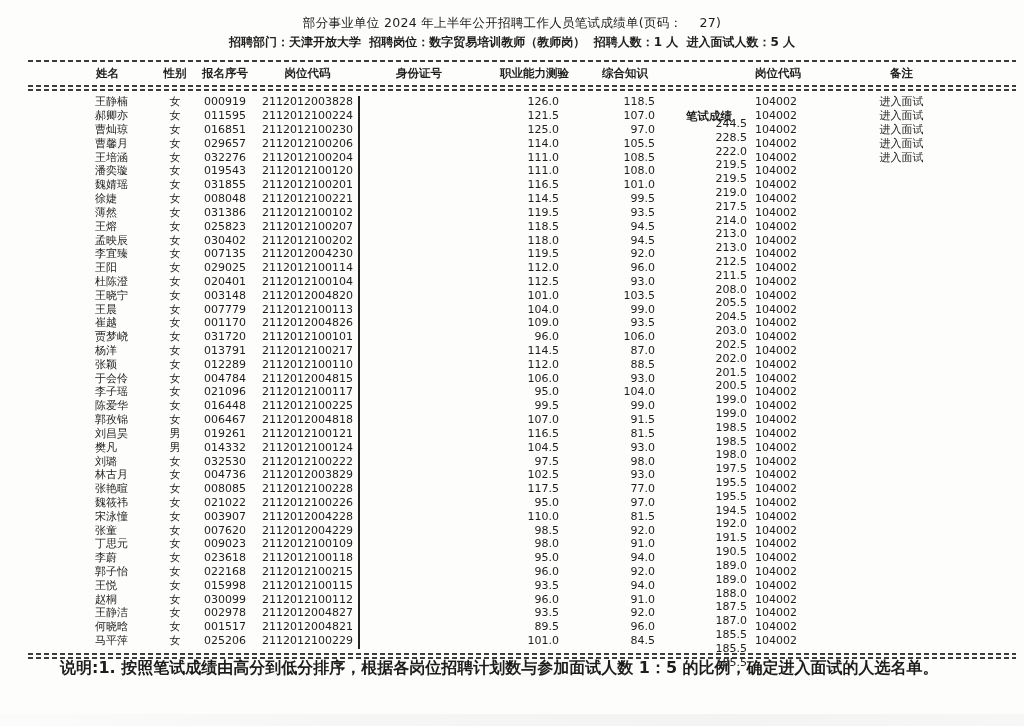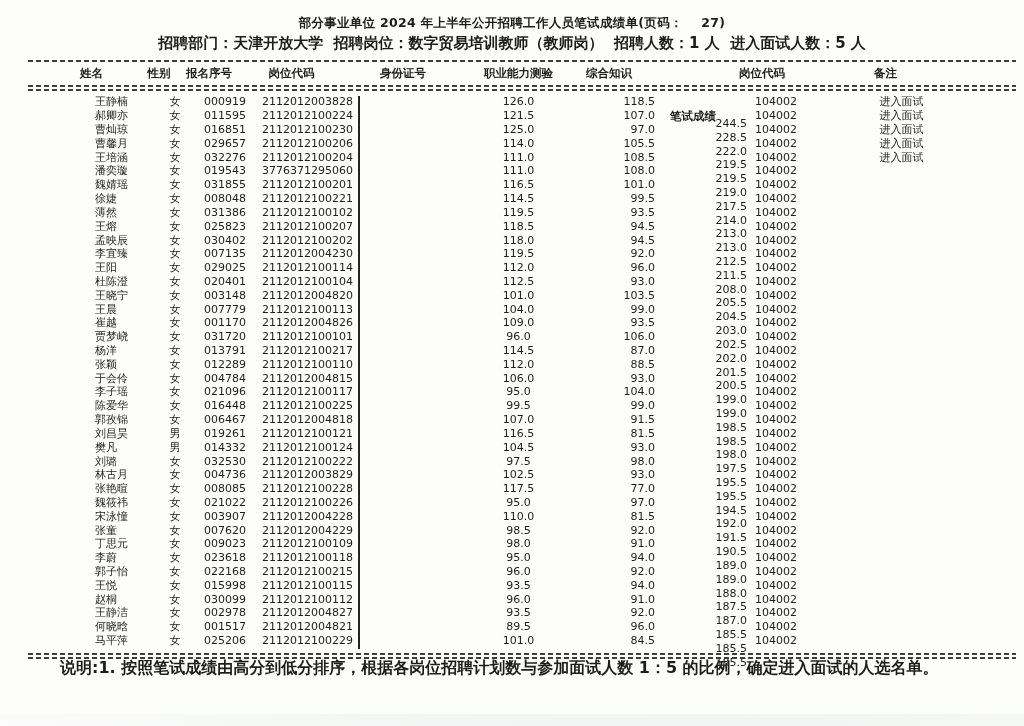--- a/index.html
+++ b/index.html
@@ -8,54 +8,54 @@
     background:#ffffff;
     font-family:"DejaVu Sans","Liberation Sans",sans-serif;
   }
   .paper{
     position:relative;width:1024px;height:726px;
     background:#fdfdfc;color:#1d1d1d;overflow:hidden;
   }
   
   .doc-title{
     position:absolute;top:15px;left:0;width:100%;
-    text-align:center;font-size:12.5px;font-weight:bold;
+    text-align:center;font-size:12.5px;font-weight:normal;
     letter-spacing:.3px;white-space:pre;
   }
   .doc-subtitle{
     position:absolute;top:34px;left:0;width:100%;
-    text-align:center;font-size:15px;font-weight:bold;
+    text-align:center;font-size:12px;font-weight:bold;
     white-space:pre;
   }
   
   .rule{
     position:absolute;left:28px;width:988px;height:2px;
     background:repeating-linear-gradient(90deg,#3c3c3c 0 5px,rgba(0,0,0,0) 5px 8px);
   }
   .rule-top{top:60px;}
   .rule-hdr-a{top:85px;}
   .rule-hdr-b{top:89px;}
   .rule-bot-a{top:653px;}
   .rule-bot-b{top:657px;}
   
   .header-row{
-    position:absolute;top:66px;left:44px;display:flex;
+    position:absolute;top:66px;left:60px;display:flex;
     font-size:11.5px;font-weight:bold;
   }
   .table-body{
     position:absolute;top:95px;left:60px;
   }
   .row{display:flex;height:13.82px;align-items:center;font-size:11px;}
   .cell{display:block;box-sizing:border-box;white-space:nowrap;overflow:visible;}
   .c1{width:95px;text-align:left;padding-left:35px;}
   .c2{width:40px;text-align:center;}
   .c3{width:60px;text-align:center;}
   .c4{width:105px;text-align:center;}
   .c5{width:118px;text-align:center;}
-  .c6{width:95px;text-align:center;padding-right:14px;}
+  .c6{width:95px;text-align:right;padding-right:14px;}
   .c7{width:90px;text-align:right;padding-right:8px;}
   .c8{width:92px;text-align:right;padding-right:8px;margin-top:43px;}
   .c9{width:98px;text-align:left;}
   .c10{width:97px;text-align:center;}
   .header-row .c1{padding-left:0;text-align:center;}
   .header-row .c6{text-align:center;padding-right:0;padding-left:18px;}
   .header-row .c7{text-align:center;padding-right:0;padding-left:14px;}
   .header-row .c8{text-align:center;padding-right:0;}
   
   .id-divider{
@@ -159,21 +159,21 @@
         <span class="cell c6">111.0</span>
         <span class="cell c7">108.5</span>
         <span class="cell c8">219.5</span>
         <span class="cell c9">104002</span>
         <span class="cell c10">进入面试</span>
       </div>
       <div class="row">
         <span class="cell c1">潘奕璇</span>
         <span class="cell c2">女</span>
         <span class="cell c3">019543</span>
-        <span class="cell c4">3776371295060</span>
+        <span class="cell c4">2112012100120</span>
         <span class="cell c5"></span>
         <span class="cell c6">111.0</span>
         <span class="cell c7">108.0</span>
         <span class="cell c8">219.0</span>
         <span class="cell c9">104002</span>
         <span class="cell c10"></span>
       </div>
       <div class="row">
         <span class="cell c1">魏婧瑶</span>
         <span class="cell c2">女</span>

